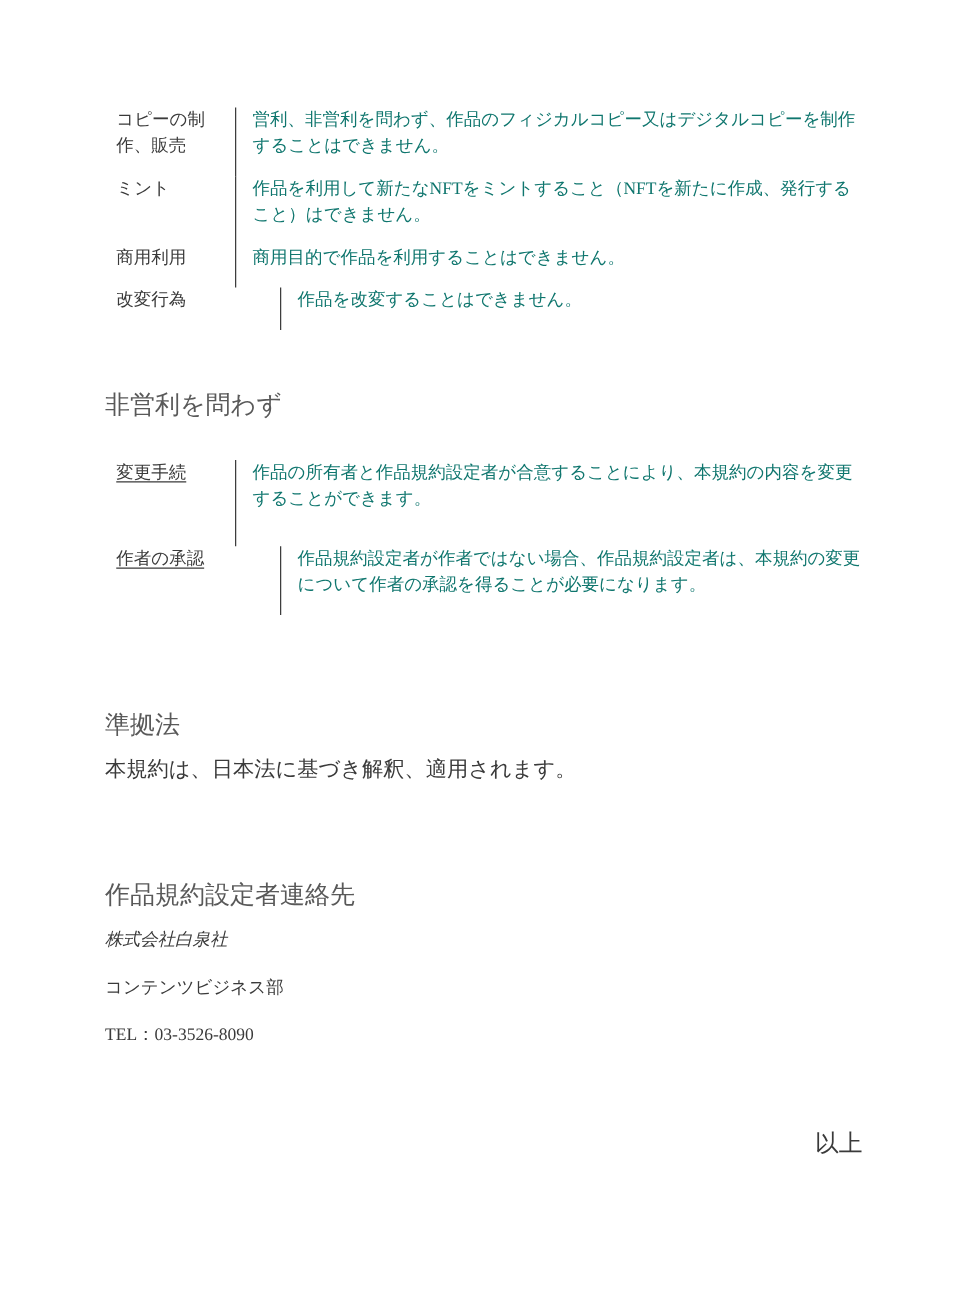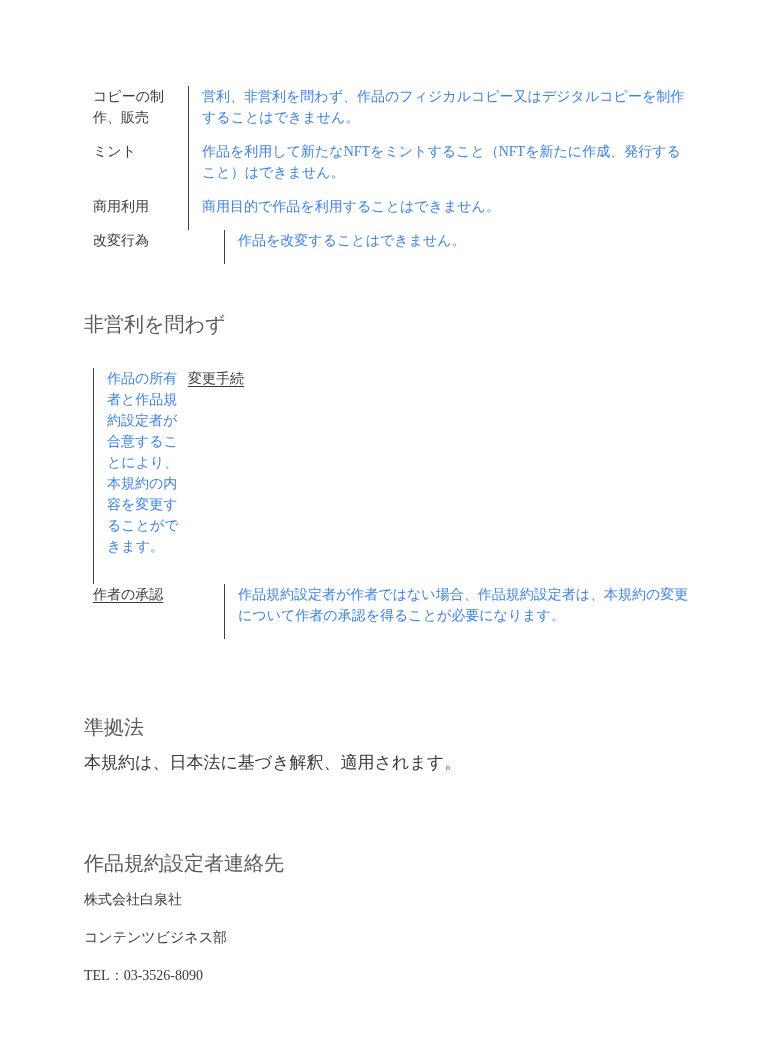--- a/index.html
+++ b/index.html
@@ -31,21 +31,21 @@
   }
   .rules-table .label {
     padding-right: 14px;
     padding-bottom: 13px;
     color: #3a3a3a;
   }
   .rules-table .body {
     border-left: 1.5px solid #3d3d3d;
     padding-left: 13px;
     padding-bottom: 13px;
-    color: #3b82f6;
+    color: #0f766e;
   }
   .rules-table .body.last {
     padding-bottom: 6px;
     margin-left: 36px;
   }
   .rules-table.amendments .label {
     text-decoration: underline;
     text-underline-offset: 3px;
     text-decoration-thickness: 1px;
     padding-bottom: 27px;
@@ -87,20 +87,21 @@
     color: #3a3a3a;
   }
   p.contact-line {
     font-size: 14px;
     line-height: 21px;
     margin: 17px 0 0 0;
     color: #3a3a3a;
   }
   p.contact-line.first {
     margin-top: 0;
+    font-style: italic;
   }
   p.closing-line {
     font-size: 19px;
     line-height: 22px;
     margin: 66px 0 0 0;
     text-align: right;
     color: #3a3a3a;
   }
 </style>
 </head>
@@ -118,22 +119,22 @@
     <div class="cell label">商用利用</div>
     <div class="cell body">商用目的で作品を利用することはできません。</div>
 
     <div class="cell label last">改変行為</div>
     <div class="cell body last">作品を改変することはできません。</div>
   </div>
 
   <h2 class="heading amendment">非営利を問わず</h2>
 
   <div class="rules-table amendments">
+    <div class="cell label">変更手続</div>
     <div class="cell body">作品の所有者と作品規約設定者が合意することにより、本規約の内容を変更することができます。</div>
-    <div class="cell label">変更手続</div>
 
     <div class="cell label last">作者の承認</div>
     <div class="cell body last">作品規約設定者が作者ではない場合、作品規約設定者は、本規約の変更について作者の承認を得ることが必要になります。</div>
   </div>
 
   <h2 class="heading law">準拠法</h2>
   <p class="body-text">本規約は、日本法に基づき解釈、適用されます。</p>
 
   <h2 class="heading contact">作品規約設定者連絡先</h2>
   <p class="contact-line first">株式会社白泉社</p>

